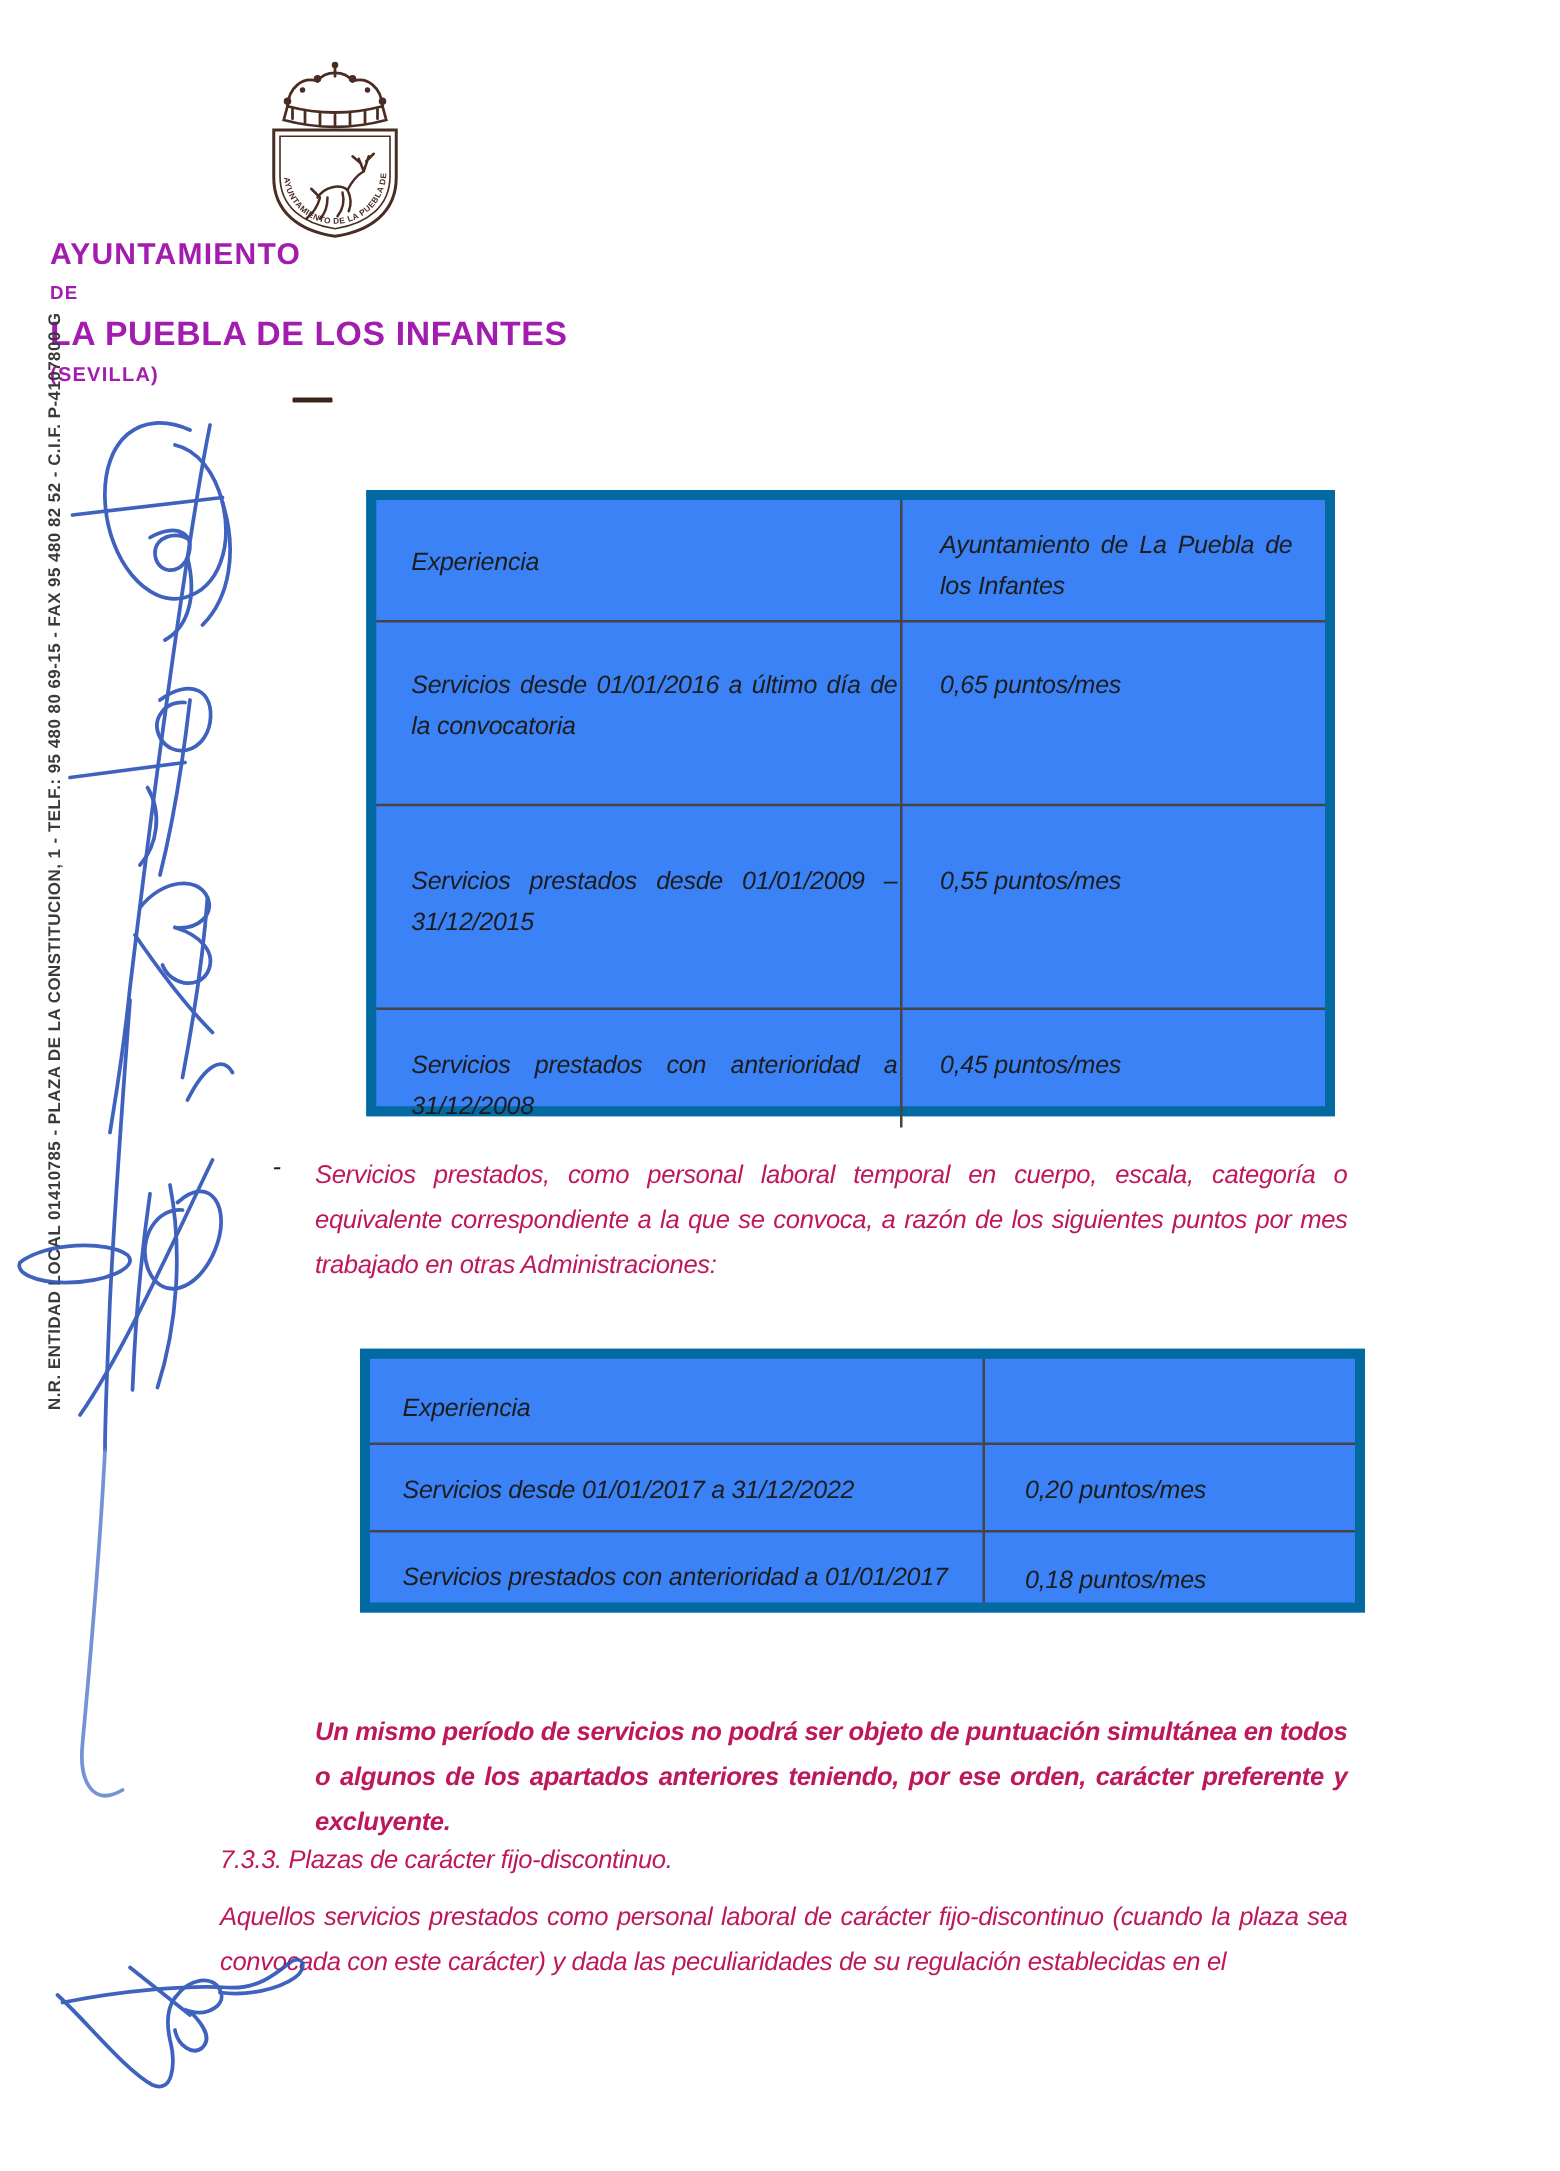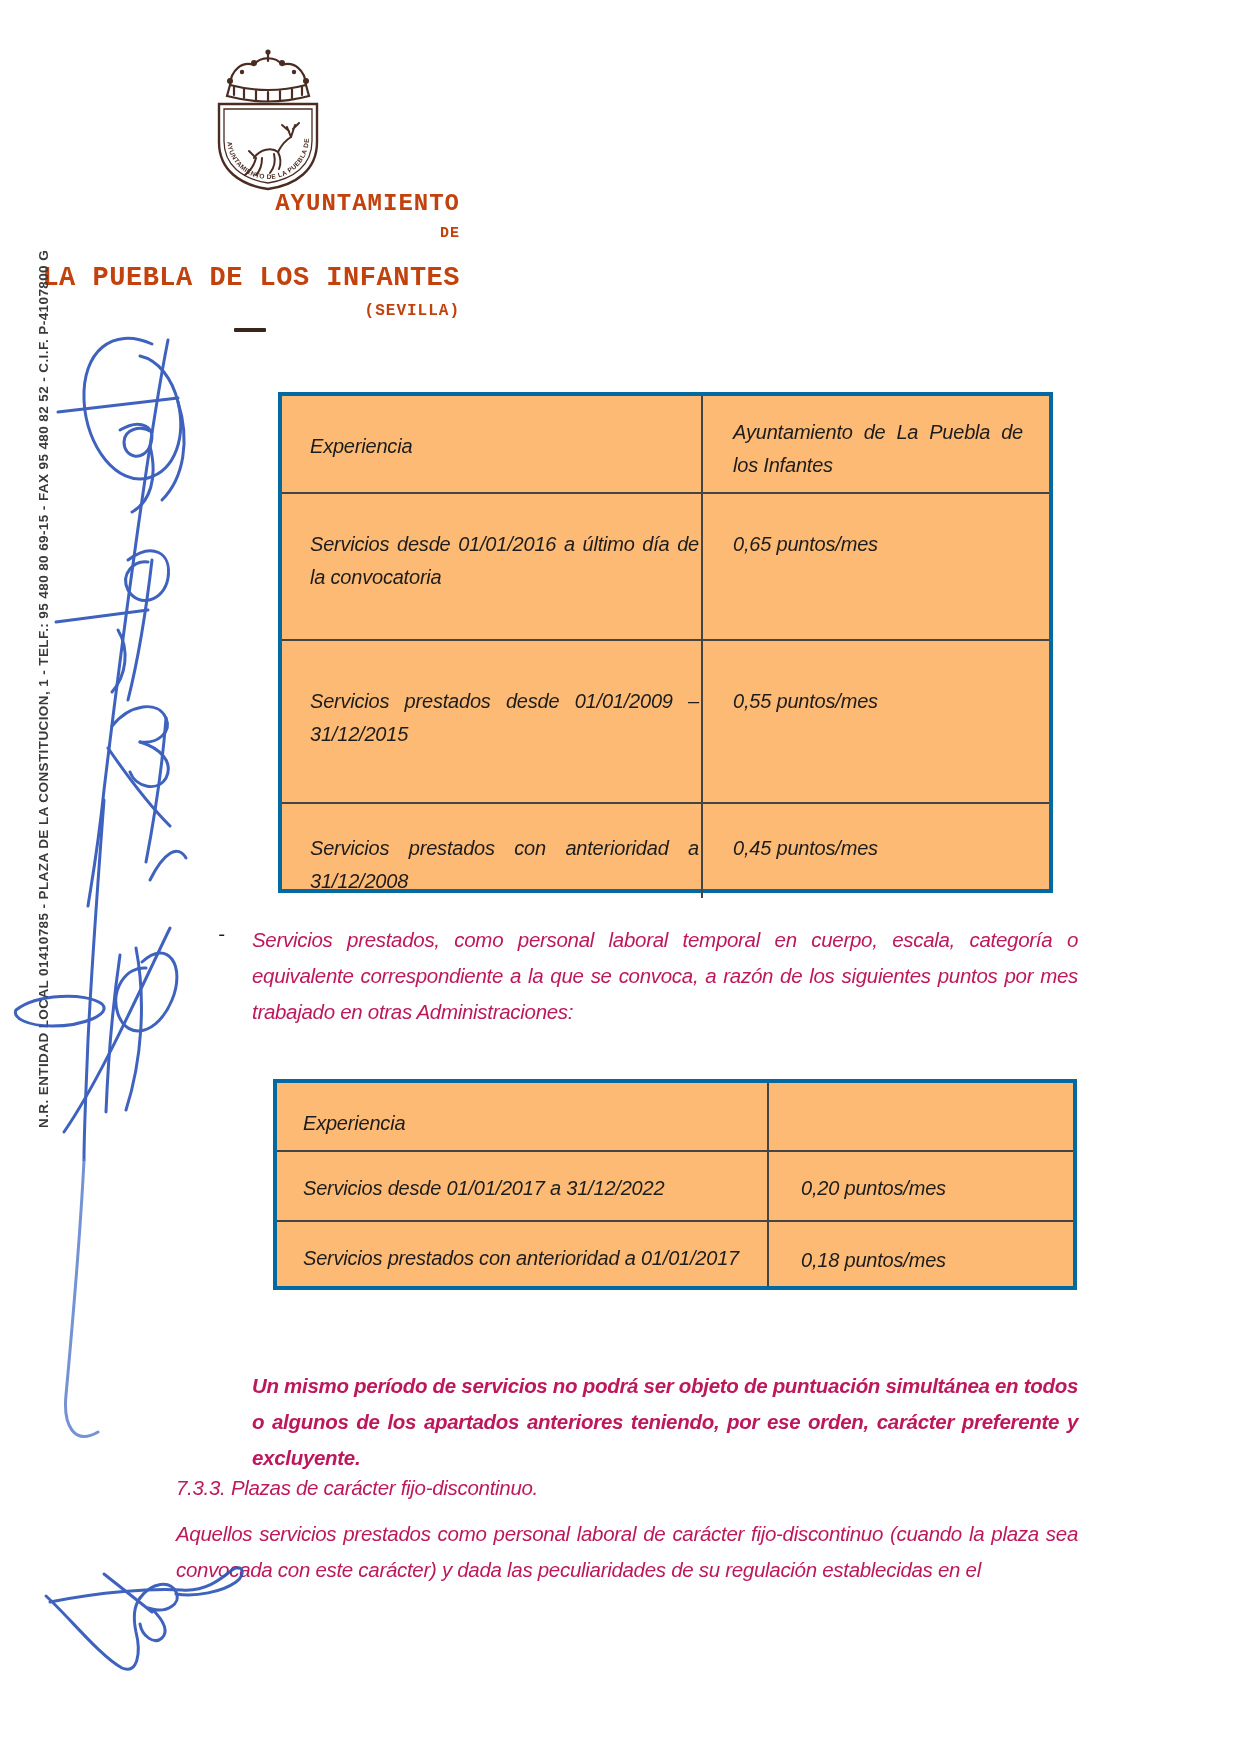--- a/index.html
+++ b/index.html
@@ -6,36 +6,36 @@
   .page{
     position:relative;
     width:1248px;height:1737px;
     background:#ffffff;
     margin:0 auto;
     overflow:hidden;
     font-family:"Liberation Sans",sans-serif;
     color:#1f1f1f;
   }
   
-  .header-block{position:absolute;left:40px;top:190px;width:420px;text-align:right;
-    font-family:Liberation Mono, monospace;color:#c2410c;}
+  .header-block{position:absolute;left:40px;top:190px;width:420px;text-align:left;
+    font-family:Liberation Sans, sans-serif;color:#a21caf;}
   .h-line1{font-size:24px;font-weight:bold;letter-spacing:1px;}
   .h-line2{font-size:15px;font-weight:bold;margin-top:8px;letter-spacing:1px;}
-  .h-line3{font-size:27px;font-weight:bold;margin-top:21px;letter-spacing:0.5px;white-space:nowrap;}
+  .h-line3{font-size:27px;font-weight:bold;margin-top:9px;letter-spacing:0.5px;white-space:nowrap;}
   .h-line4{font-size:16px;font-weight:bold;margin-top:9px;letter-spacing:1px;}
   .h-rule{width:32px;height:4px;background:#3a251d;margin:8px auto 0 auto;border-radius:1px;}
   .crest{position:absolute;left:210px;top:46px;}
   
   .side-text{
     position:absolute;left:36px;top:1128px;width:724px;height:20px;
     transform:rotate(-90deg);transform-origin:0 0;
     font-size:13.5px;font-weight:bold;color:#3a3a3a;letter-spacing:0.4px;white-space:nowrap;
   }
   
-  .doc-table{position:absolute;box-sizing:border-box;border:4px solid #0369a1;display:grid;background:#fdba74;}
+  .doc-table{position:absolute;box-sizing:border-box;border:8px solid #0369a1;display:grid;background:#3b82f6;margin-left:15px;}
   .table1{left:278px;top:392px;width:775px;height:501px;
     grid-template-columns:419px 1fr;grid-template-rows:96px 147px 163px auto;}
   .table2{left:273px;top:1079px;width:804px;height:211px;
     grid-template-columns:490px 1fr;grid-template-rows:67px 70px auto;}
   .cell{box-sizing:border-box;font-style:italic;font-size:20px;line-height:33px;
     letter-spacing:-0.2px;color:#1c1c1c;text-align:justify;}
   .cell.col2{border-left:2px solid #454545;}
   .cell.rowN{border-top:2px solid #454545;}
   .t1c11{padding:34px 10px 0 28px;}
   .t1c12{padding:20px 26px 0 30px;}

